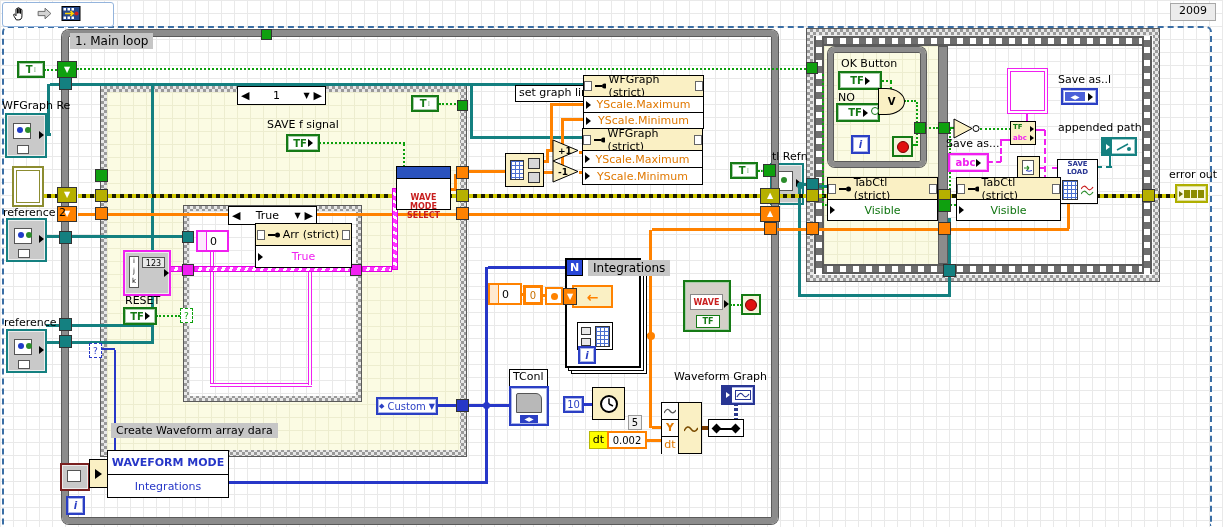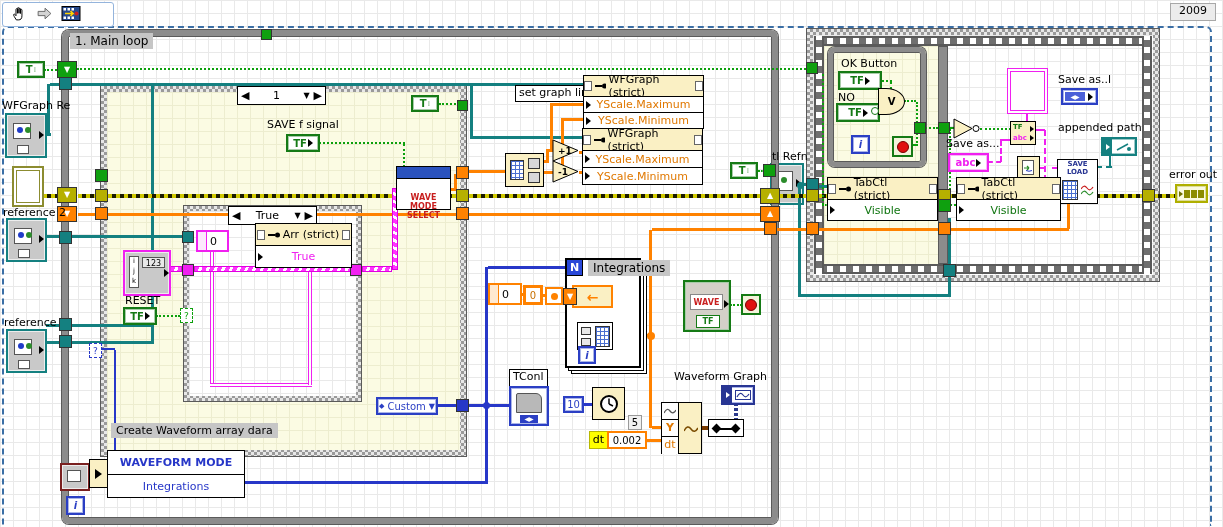--- a/index.html
+++ b/index.html
@@ -385,21 +385,21 @@
     <span style="font-size:8px">▼</span>
   </div>
   <div class="a glbl" style="left:111px;top:423px;font-size:11px">Create Waveform array dara</div>
 
   <div class="a" style="left:60px;top:463px;width:30px;height:28px;border:2px solid #7A2020;background:#C9C9C9;box-shadow:inset 0 0 0 1px #EDEDED">
     <div class="a" style="left:5px;top:5px;width:14px;height:12px;background:#fff;border:1px solid #555"></div>
   </div>
   <div class="a" style="left:89px;top:459px;width:19px;height:29px;background:#FAF0C4;border:1px solid #000;display:flex;align-items:center;justify-content:center">
       <span class="arr-r" style="border-left-width:7px;border-top-width:5px;border-bottom-width:5px"></span>
     </div>
-  <div class="a" style="left:107px;top:450px;width:138px;height:45px">
+  <div class="a" style="left:107px;top:450px;width:122px;height:45px">
     <div class="pr blu" style="height:23px;border-top:1px solid #000;font-weight:bold">WAVEFORM MODE</div>
     <div class="pr blu" style="height:22px">Integrations</div>
   </div>
 
   <div class="a blbl" style="left:515px;top:85px;height:17px">set graph limi</div>
   <div class="a" style="left:583px;top:75px;width:121px;height:50px">
     <div class="pn" style="height:20px">
       <span class="pg"></span>
       <svg width="12" height="8">
           <line x1="0" y1="4" x2="7" y2="4" stroke="#000" stroke-width="2"></line>

